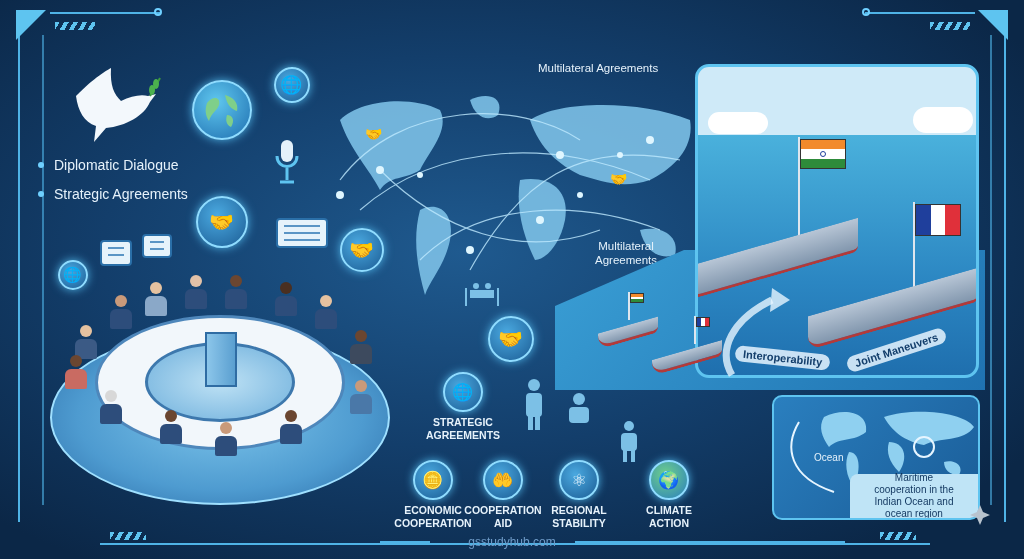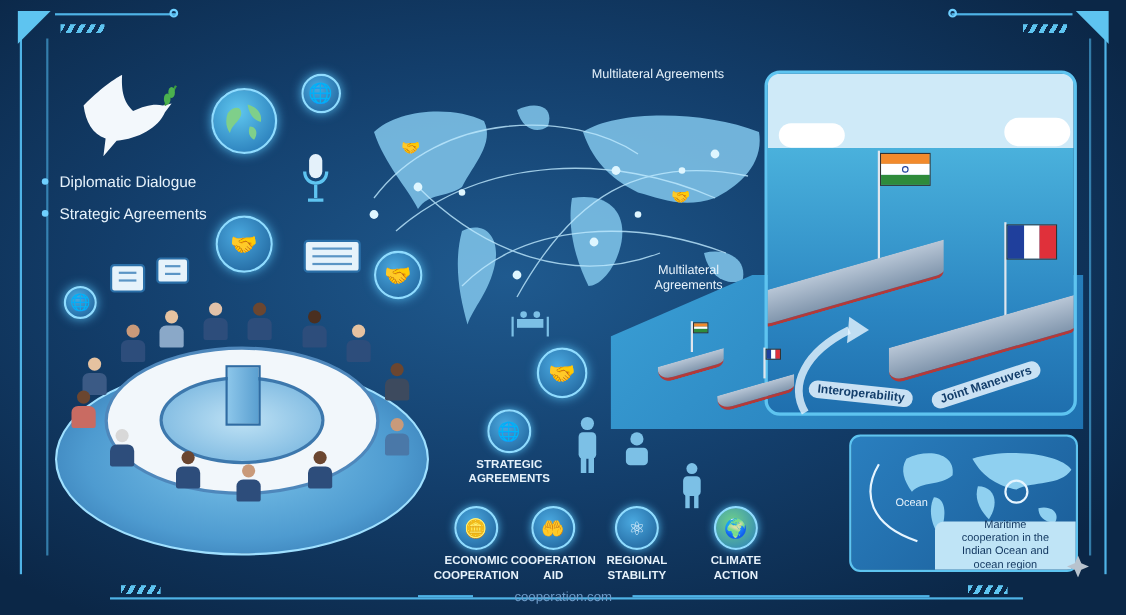--- a/index.html
+++ b/index.html
@@ -328,14 +328,14 @@
     </svg>
   <svg style="position:absolute;left:618px;top:420px" width="22" height="44" viewBox="0 0 22 44">
       <circle cx="11" cy="6" r="5" fill="#7cc0e6"></circle>
       <rect x="3" y="13" width="16" height="18" rx="4" fill="#7cc0e6"></rect>
       <rect x="5" y="30" width="4" height="12" fill="#7cc0e6"></rect>
       <rect x="13" y="30" width="4" height="12" fill="#7cc0e6"></rect>
     </svg>
 
   <div class="line" style="left:380px;top:541px;width:50px;height:2px"></div>
   <div class="line" style="left:575px;top:541px;width:270px;height:2px"></div>
-  <div class="footer" style="left:0;width:1024px">cooperation.com</div>
+  <div class="footer" style="left:0;width:1024px">gsstudyhub.com</div>
 </div>
 
 </body></html>

